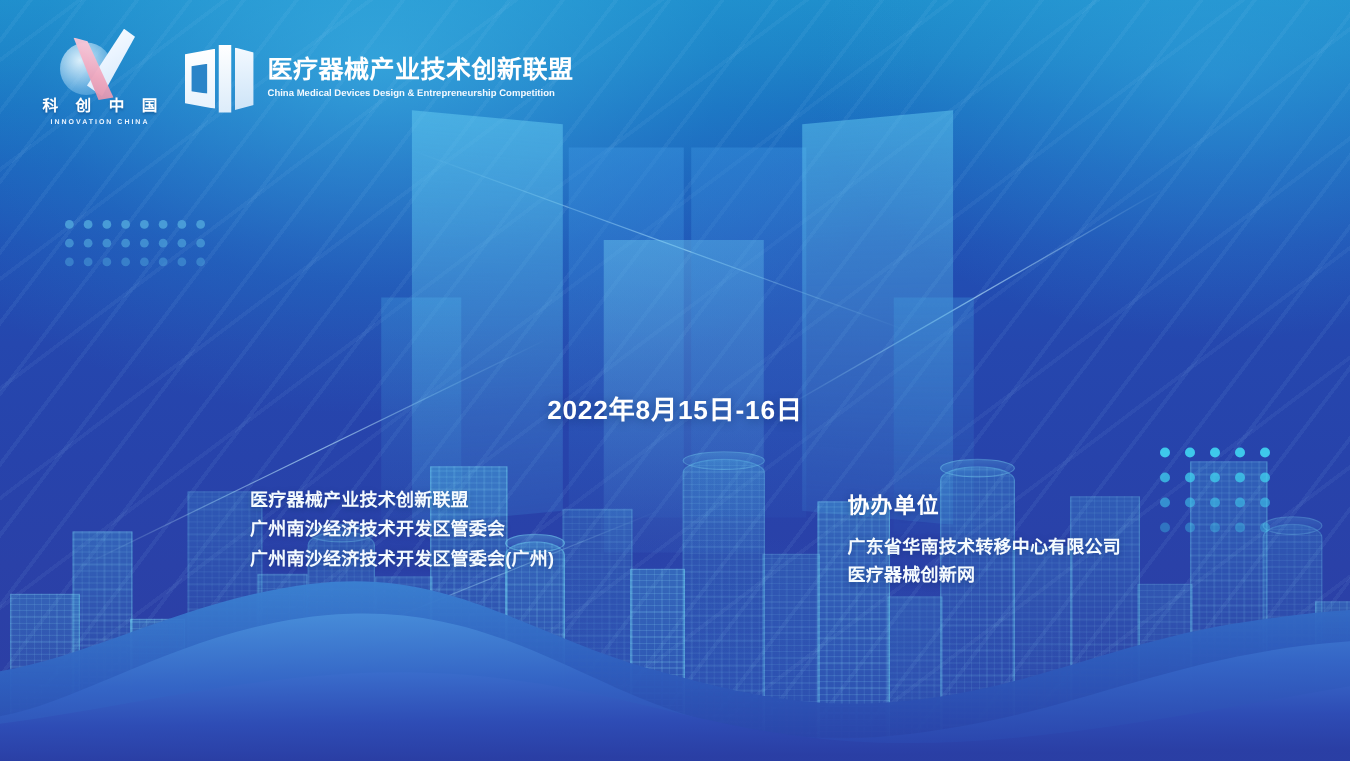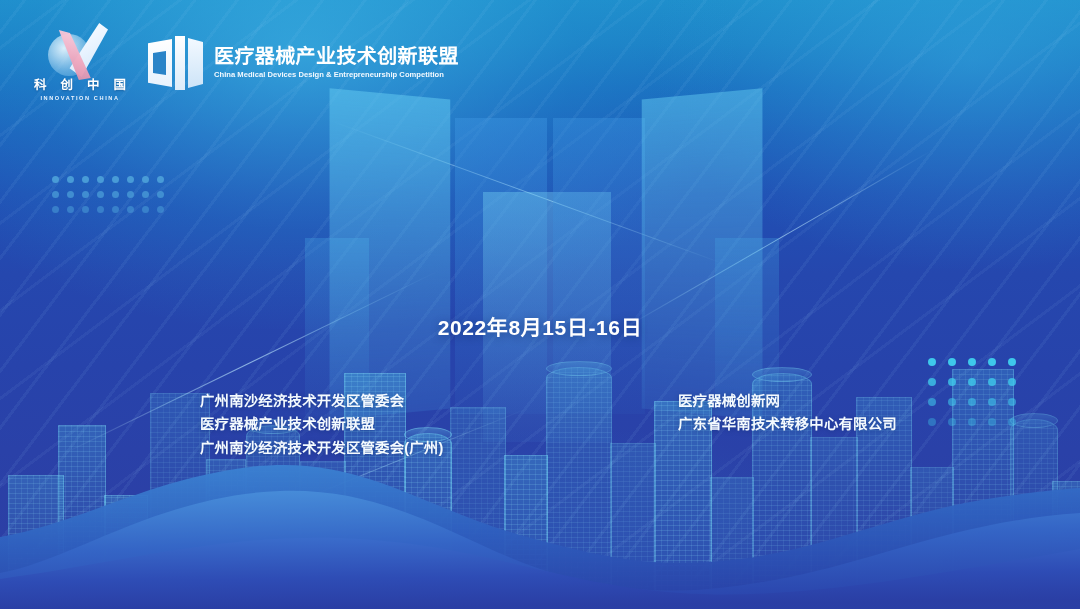--- a/index.html
+++ b/index.html
@@ -402,24 +402,25 @@
 
     </div>
 
     <div class="title-wrap">
     </div>
 
     <div class="date">2022年8月15日-16日</div>
 
     <div class="orgs">
       <div class="org host">
+        <p>医疗器械产业技术创新联盟</p>
         <p>广州南沙经济技术开发区管委会</p>
-        <p>医疗器械产业技术创新联盟</p>
         <p>广州南沙经济技术开发区管委会(广州)</p>
       </div>
       <div class="org co">
+        <h3>协办单位</h3>
+        <p>广东省华南技术转移中心有限公司</p>
         <p>医疗器械创新网</p>
-        <p>广东省华南技术转移中心有限公司</p>
       </div>
     </div>
 
   </div>
 </div>
 
 </body></html>

